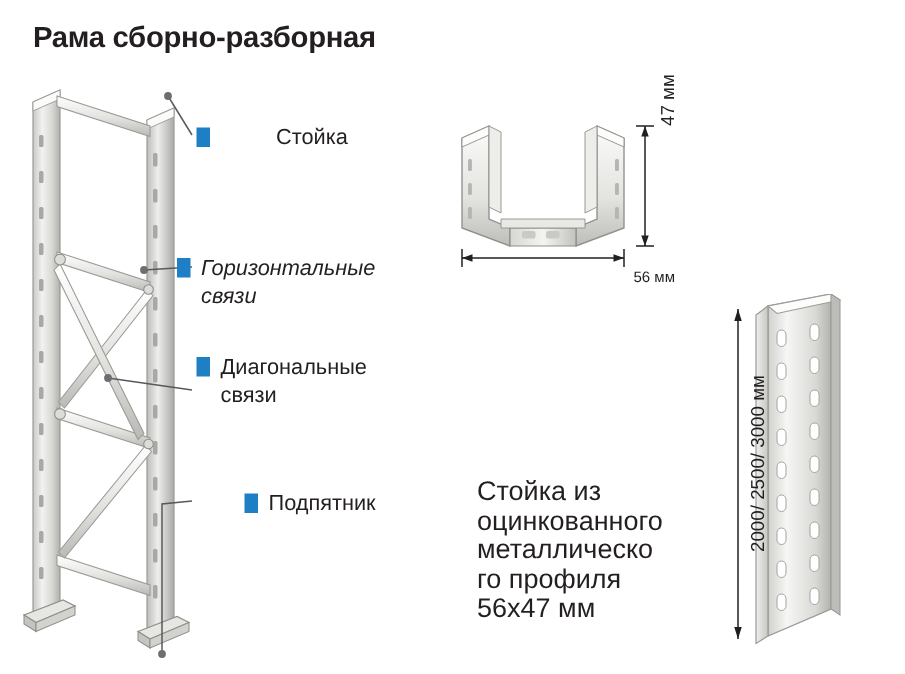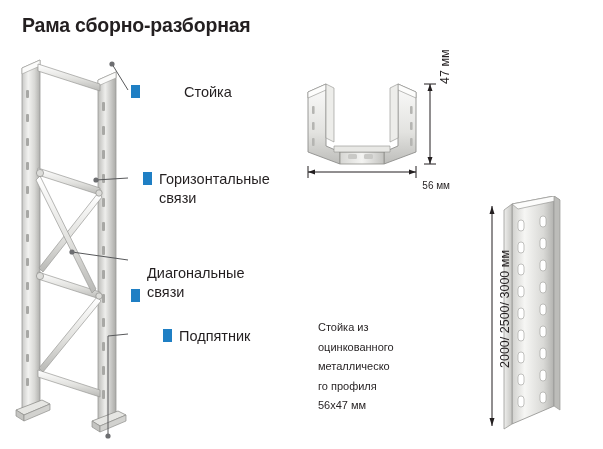--- a/index.html
+++ b/index.html
@@ -56,22 +56,22 @@
     flex: 0 0 auto;
     margin-top: 2px;
   }
   .callout .ctext {
     font-size: 14.5px;
     line-height: 19px;
     color: #231f20;
     white-space: pre-line;
   }
   .callout-1 { left: 131px; top: 83px; gap: 44px; }
-  .callout-2 { left: 143px; top: 170px; }
-  .callout-3 { left: 131px; top: 264px; align-items: flex-end; }
+  .callout-2 { left: 118px; top: 170px; font-style: italic; }
+  .callout-3 { left: 131px; top: 236px; }
   .callout-4 { left: 131px; top: 327px; padding-left: 32px; }
 
   
   .xsection {
     position: absolute;
     left: 300px;
     top: 72px;
     width: 140px;
     height: 110px;
   }
@@ -94,21 +94,21 @@
     transform-origin: left top;
     white-space: nowrap;
   }
 
   
   .desc {
     position: absolute;
     left: 318px;
     top: 318px;
     width: 155px;
-    font-size: 11px;
+    font-size: 18px;
     line-height: 19.5px;
     color: #231f20;
     white-space: pre-line;
   }
 
   
   .post-art {
     position: absolute;
     left: 482px;
     top: 196px;

